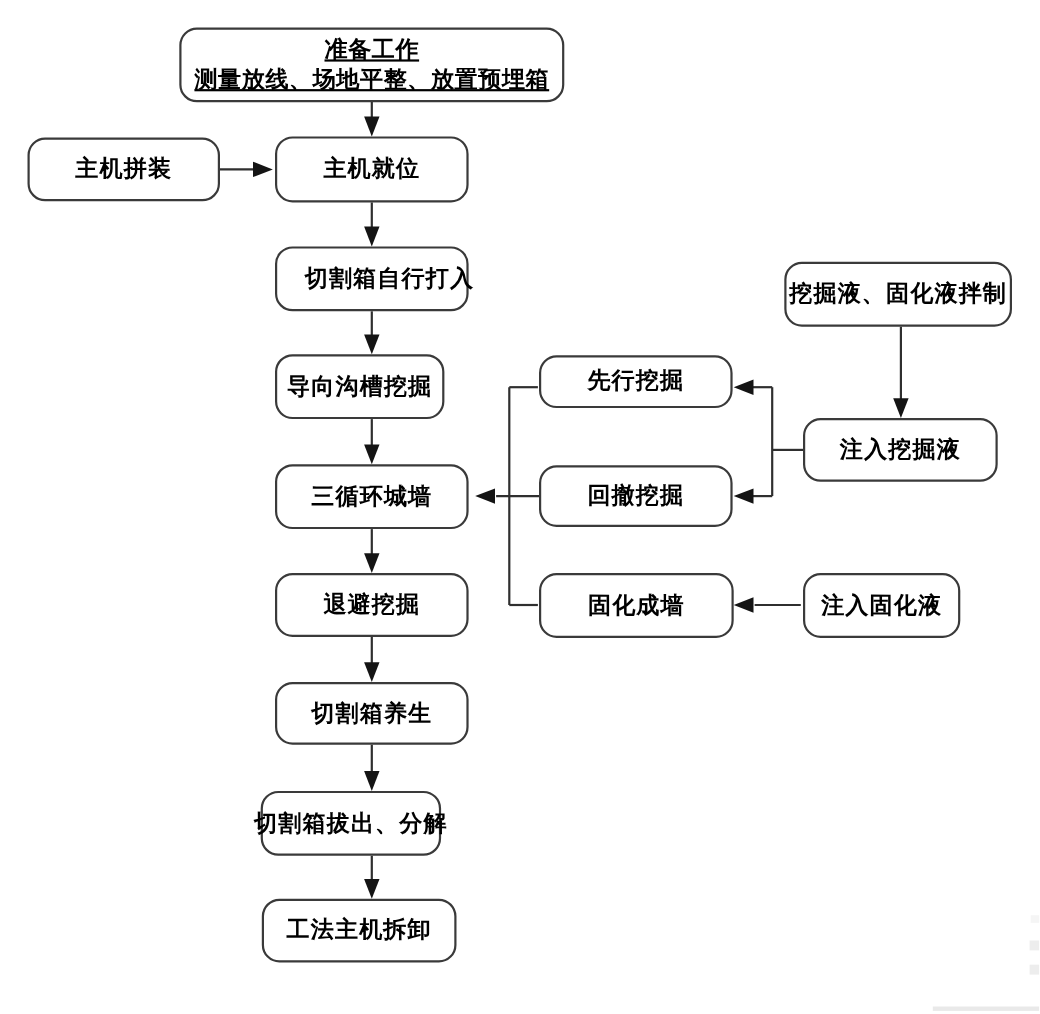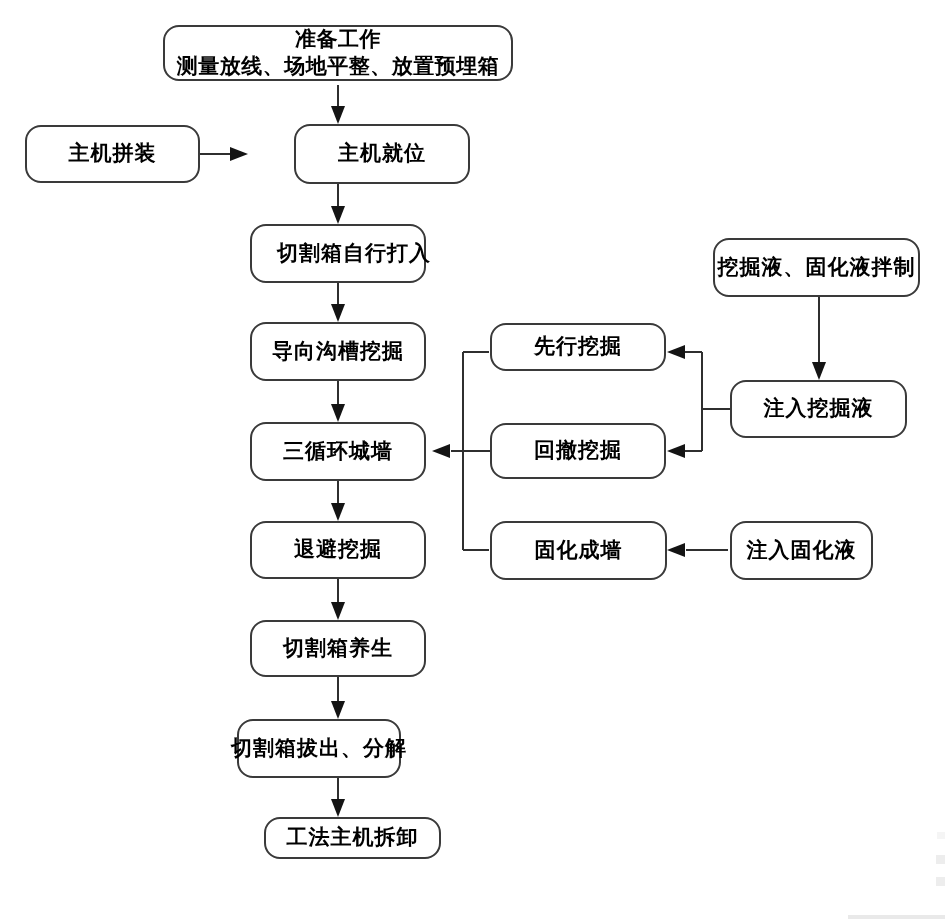--- a/index.html
+++ b/index.html
@@ -120,58 +120,58 @@
       <line x1="819" y1="297" x2="819" y2="364"></line>
         <polygon points="812,362 826,362 819,380"></polygon>
     </g>
 
     <g>
       <line x1="728" y1="550" x2="686" y2="550"></line>
         <polygon points="685,543 685,557 667,550"></polygon>
     </g>
   </svg>
 
-  <div class="node two-line" style="left:163px; top:25px; width:350px; height:56px;">
+  <div class="node two-line" style="left:163px; top:25px; width:350px; height:68px;text-decoration:underline;">
     <div class="nline">准备工作</div>
     <div class="nline">测量放线、场地平整、放置预埋箱</div>
   </div>
 
   <div class="node" style="left:25px; top:125px; width:175px; height:58px;">
     <span class="nline">主机拼装</span>
   </div>
 
-  <div class="node" style="left:250px; top:124px; width:176px; height:60px;margin-left:44px;">
+  <div class="node" style="left:250px; top:124px; width:176px; height:60px;">
     <span class="nline">主机就位</span>
   </div>
 
   <div class="node" style="left:250px; top:224px; width:176px; height:59px;padding-left:32px;">
     <span class="nline">切割箱自行打入</span>
   </div>
 
-  <div class="node" style="left:250px; top:322px; width:176px; height:59px;">
+  <div class="node" style="left:250px; top:322px; width:154px; height:59px;">
     <span class="nline">导向沟槽挖掘</span>
   </div>
 
   <div class="node" style="left:250px; top:422px; width:176px; height:59px;">
     <span class="nline">三循环城墙</span>
   </div>
 
   <div class="node" style="left:250px; top:521px; width:176px; height:58px;">
     <span class="nline">退避挖掘</span>
   </div>
 
   <div class="node" style="left:250px; top:620px; width:176px; height:57px;">
     <span class="nline">切割箱养生</span>
   </div>
 
   <div class="node" style="left:237px; top:719px; width:164px; height:59px;">
     <span class="nline">切割箱拔出、分解</span>
   </div>
 
-  <div class="node" style="left:264px; top:817px; width:177px; height:42px;">
+  <div class="node" style="left:238px; top:817px; width:177px; height:58px;">
     <span class="nline">工法主机拆卸</span>
   </div>
 
   <div class="node" style="left:713px; top:238px; width:207px; height:59px;">
     <span class="nline">挖掘液、固化液拌制</span>
   </div>
 
   <div class="node" style="left:490px; top:323px; width:176px; height:48px;">
     <span class="nline">先行挖掘</span>
   </div>

